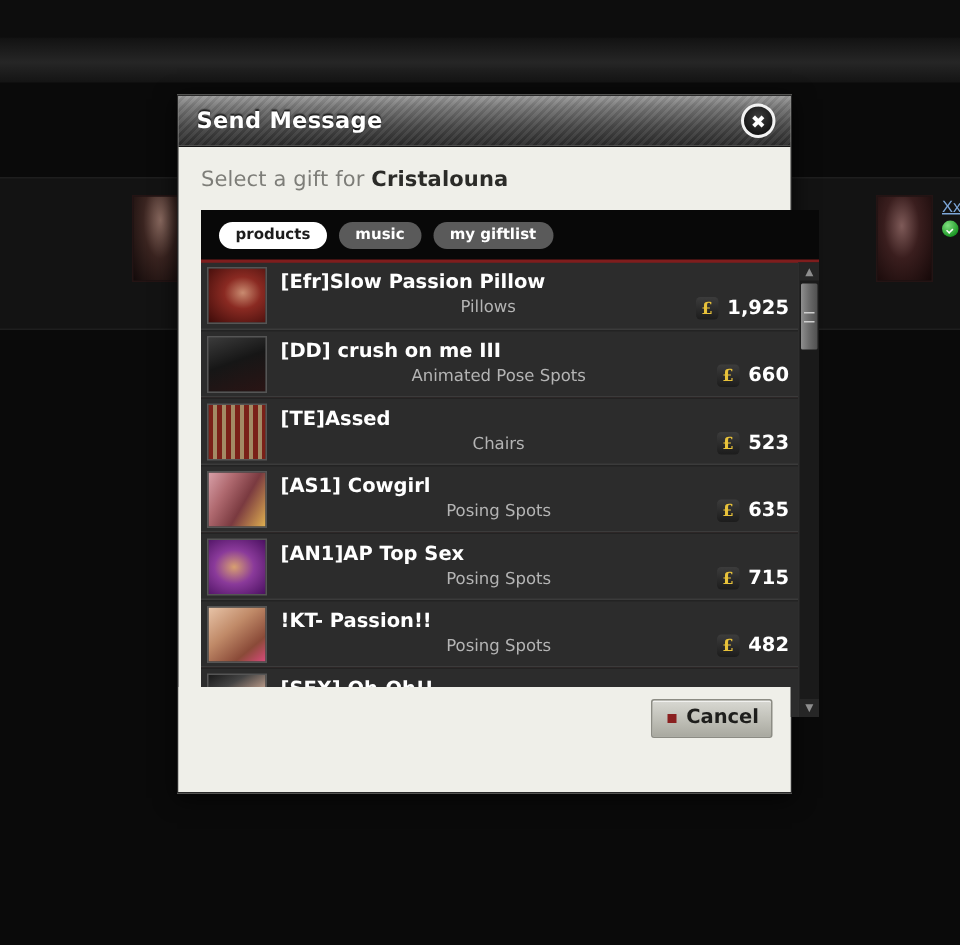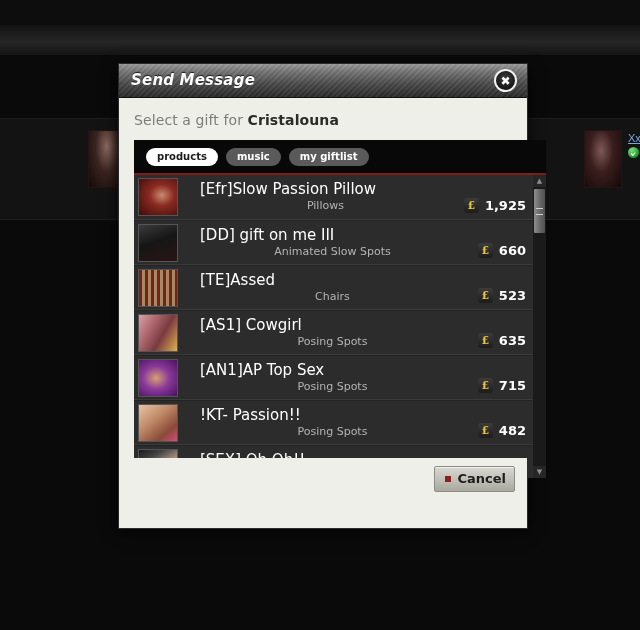--- a/index.html
+++ b/index.html
@@ -110,21 +110,20 @@
   }
 
   .titlebar {
     position: relative;
     height: 34px;
     background:
       repeating-linear-gradient(135deg, rgba(255,255,255,0.055) 0 2px, rgba(0,0,0,0.055) 2px 4px),
       linear-gradient(to bottom, #9a9a9a 0%, #767676 22%, #4a4a4a 60%, #2a2a2a 100%);
     border-bottom: 1px solid #141414;
     box-sizing: border-box;
-    font-style: italic;
   }
   .titlebar-text {
     position: absolute;
     left: 12px;
     top: 7px;
     font-size: 15px;
     font-weight: bold;
     color: #ffffff;
     text-shadow: 0 -1px 1px rgba(0,0,0,0.75);
     letter-spacing: 0.2px;
@@ -231,26 +230,25 @@
   .thumb.t4 { background: radial-gradient(ellipse at 45% 50%, #d8a070 0%, #8a3a9a 45%, #4a1060 100%); }
   .thumb.t5 { background: linear-gradient(140deg, #e8c4a8 0%, #c08a68 40%, #8a4a38 75%, #d84a7a 100%); }
   .thumb.t6 { background: linear-gradient(150deg, #1a1a1a 0%, #444 25%, #d8b09a 60%, #e8cbb8 100%); }
 
   .row-text {
     flex: 1 1 auto;
     min-width: 0;
     overflow: hidden;
   }
   .row-title {
-    font-size: 15px;
-    font-weight: normal;
+    font-size: 13px;
+    font-weight: bold;
     color: #ffffff;
     white-space: nowrap;
     line-height: 1.15;
-    margin-left: 13px;
   }
   .row-sub {
     font-size: 11px;
     color: #b4b4b4;
     margin-top: 2px;
     white-space: nowrap;
     line-height: 1.15;
     text-align: center;
   }
   .price {
@@ -418,22 +416,22 @@
           </div>
           <div class="price">
             <span class="coin">£</span>
             <span class="price-value">1,925</span>
           </div>
         </div>
 
         <div class="row">
           <div class="thumb t1"></div>
           <div class="row-text">
-            <div class="row-title">[DD] gift on me III</div>
-            <div class="row-sub">Animated Slow Spots</div>
+            <div class="row-title">[DD] crush on me III</div>
+            <div class="row-sub">Animated Pose Spots</div>
           </div>
           <div class="price">
             <span class="coin">£</span>
             <span class="price-value">660</span>
           </div>
         </div>
 
         <div class="row">
           <div class="thumb t2"></div>
           <div class="row-text">

